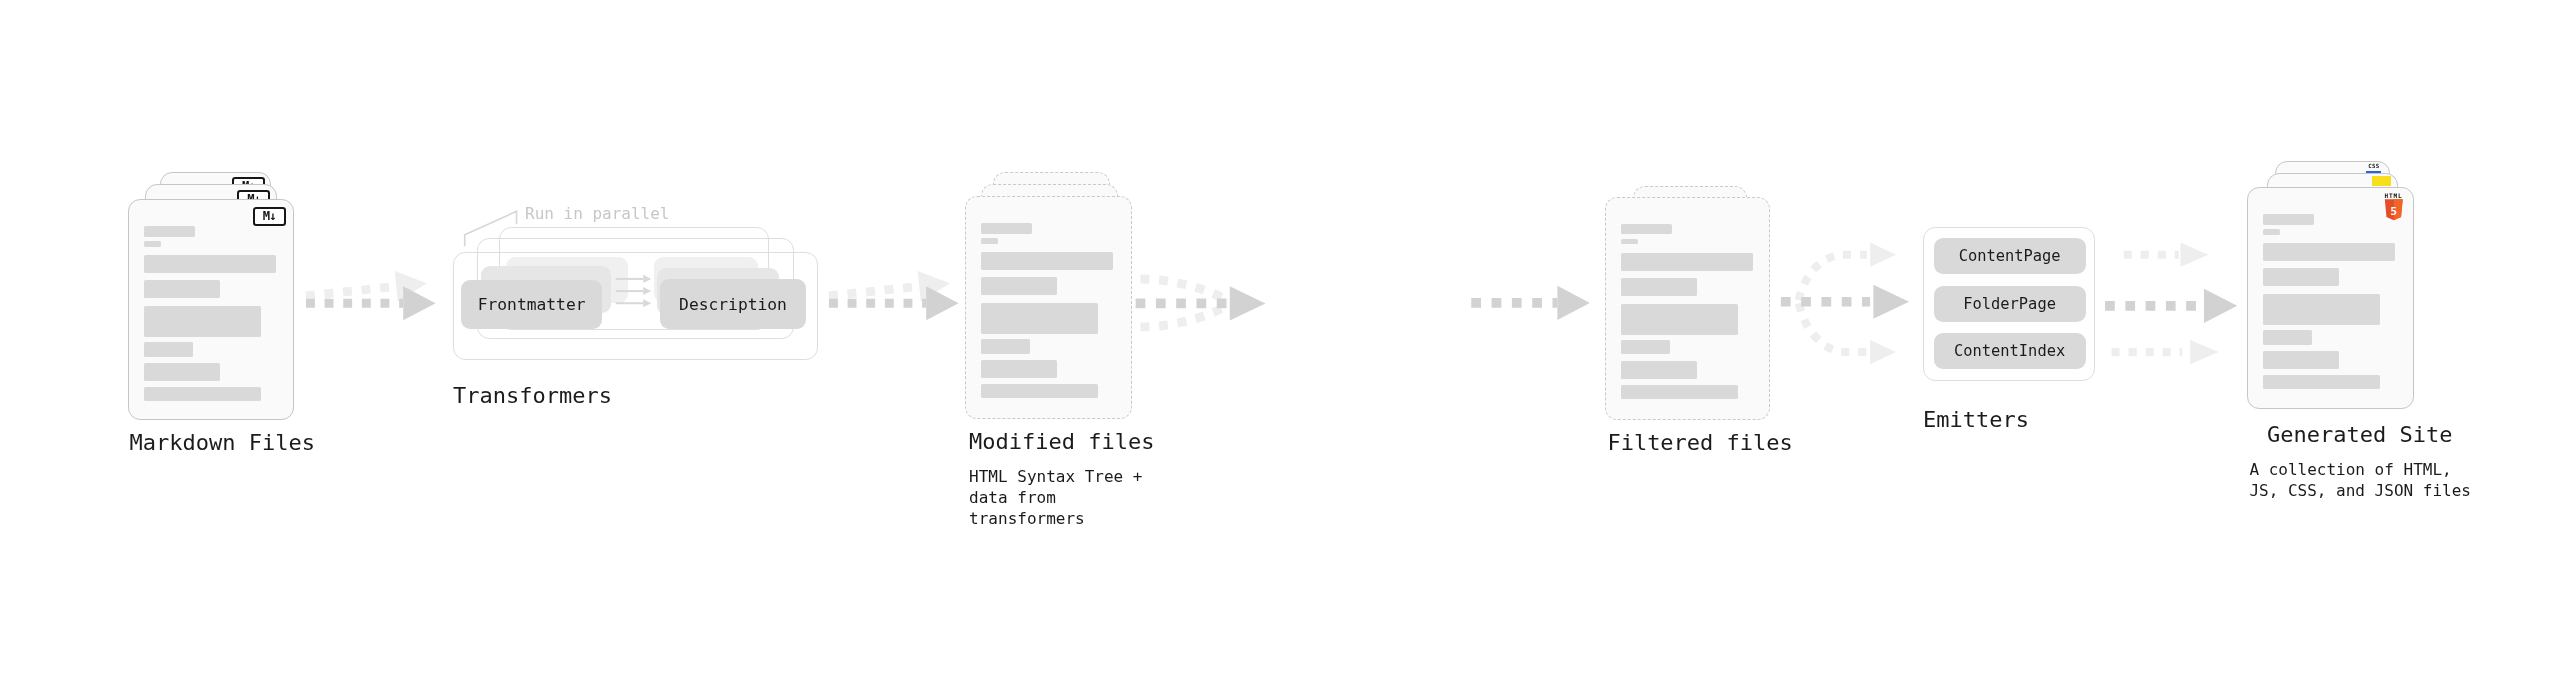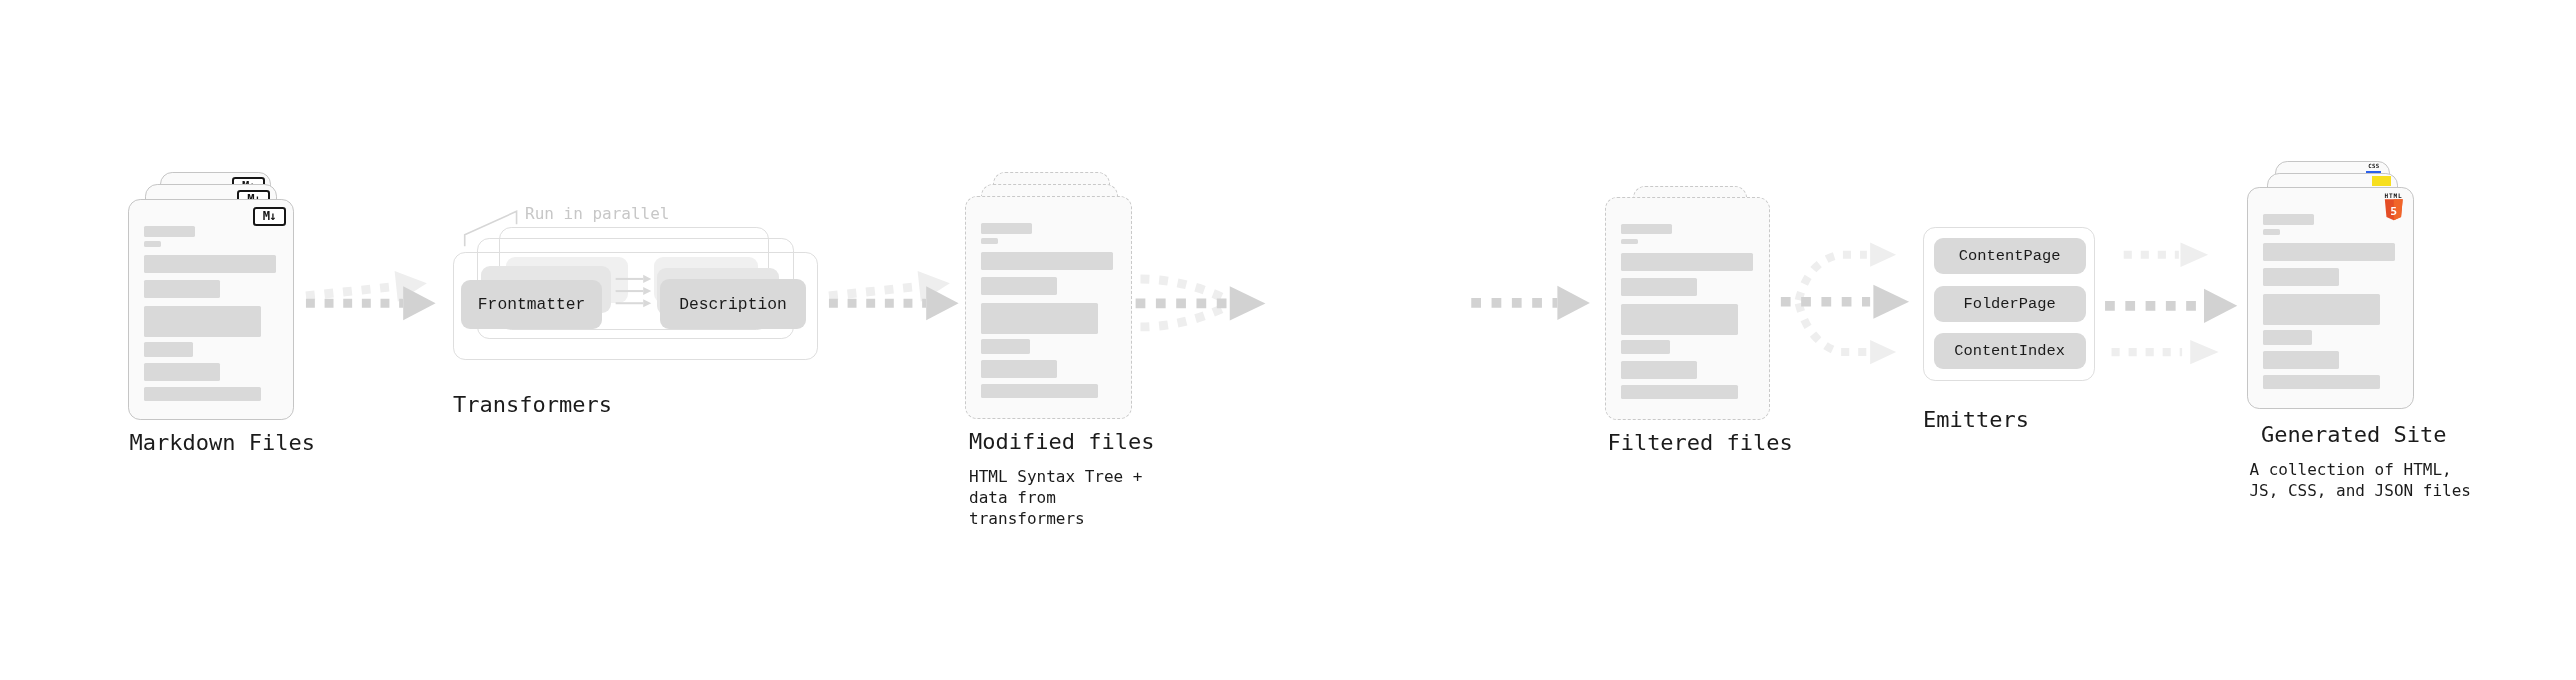--- a/index.html
+++ b/index.html
@@ -35,21 +35,21 @@
   .html-badge .html-word{display:block;font-size:6.1px;font-weight:bold;color:#111;line-height:6.5px;letter-spacing:0.8px;}
 
   
   .outline-box{
     position:absolute;border:1.6px solid var(--box-border,#dedede);border-radius:12.2px;
     background:transparent;box-sizing:border-box;
   }
   .node-btn{
     position:absolute;background:var(--node-fill,#d9d9d9);border-radius:9px;
     display:flex;align-items:center;justify-content:center;
-    font-size:16.3px;color:var(--text,#1b1b1b);white-space:nowrap;font-family:Liberation Mono, monospace;
+    font-size:16.3px;color:var(--text,#1b1b1b);white-space:nowrap;
   }
   .ghost{position:absolute;border-radius:9px;}
   .ghost.g1{background:var(--node-ghost1,#e6e6e6);}
   .ghost.g2{background:var(--node-ghost2,#f0f0f0);}
 
   
   .stage-label{position:absolute;font-size:22px;line-height:24.4px;white-space:nowrap;}
   .stage-desc{position:absolute;font-size:16px;line-height:21px;white-space:pre-wrap;}
   .callout-text{position:absolute;font-size:16px;color:var(--muted-text,#c7c7c7);white-space:nowrap;}
 
@@ -119,21 +119,21 @@
 
     <svg class="abs" style="left:161px;top:70px" width="47" height="41" viewBox="0 0 58 50">
       <line class="thin-line" x1="2" y1="7" x2="36" y2="7" stroke-width="2.5"></line>
         <polygon class="thin-head" points="36,2 36,12 46,7"></polygon>
       <line class="thin-line" x1="2" y1="22" x2="36" y2="22" stroke-width="2.5"></line>
         <polygon class="thin-head" points="36,17 36,27 46,22"></polygon>
       <line class="thin-line" x1="2" y1="37" x2="36" y2="37" stroke-width="2.5"></line>
         <polygon class="thin-head" points="36,32 36,42 46,37"></polygon>
     </svg>
 
-    <div class="stage-label" style="left:0;top:190px">Transformers</div>
+    <div class="stage-label" style="left:0;top:181px">Transformers</div>
   </div>
 
   <svg class="abs" style="left:824px;top:257px" width="142" height="77" viewBox="0 0 175 95">
     <g transform="rotate(-6 6 48)">
       <line class="dash-light" x1="6" y1="48" x2="118" y2="48" stroke-width="11" stroke-dasharray="11 12"></line>
       <polygon class="head-light" points="118,29 118,67 156,48"></polygon>
     </g>
     <line class="dash-gray" x1="6" y1="57" x2="126" y2="57" stroke-width="11" stroke-dasharray="11 12"></line>
     <polygon class="head-gray" points="126,36 126,78 166,57"></polygon>
   </svg>
@@ -237,19 +237,19 @@
       <div class="skeleton-bar" style="top: 26px; width: 51px; height: 10.6px;"></div>
           <div class="skeleton-bar" style="top: 41px; width: 17px; height: 5.7px;"></div>
           <div class="skeleton-bar" style="top: 55px; width: 132px; height: 18px;"></div>
           <div class="skeleton-bar" style="top: 80px; width: 76px; height: 18px;"></div>
           <div class="skeleton-bar" style="top: 106px; width: 117px; height: 31px;"></div>
           <div class="skeleton-bar" style="top: 142px; width: 49px; height: 14.6px;"></div>
           <div class="skeleton-bar" style="top: 163px; width: 76px; height: 18px;"></div>
           <div class="skeleton-bar" style="top: 187px; width: 117px; height: 14px;"></div>
         </div>
     </div>
-    <div class="stage-label" style="left:14px;top:262px">Generated Site</div>
+    <div class="stage-label" style="left:20px;top:262px">Generated Site</div>
     <div class="stage-desc" style="left:2.4px;top:298px">A collection of HTML,
 JS, CSS, and JSON files</div>
   </div>
 
 </div>
 
 
 </body></html>

